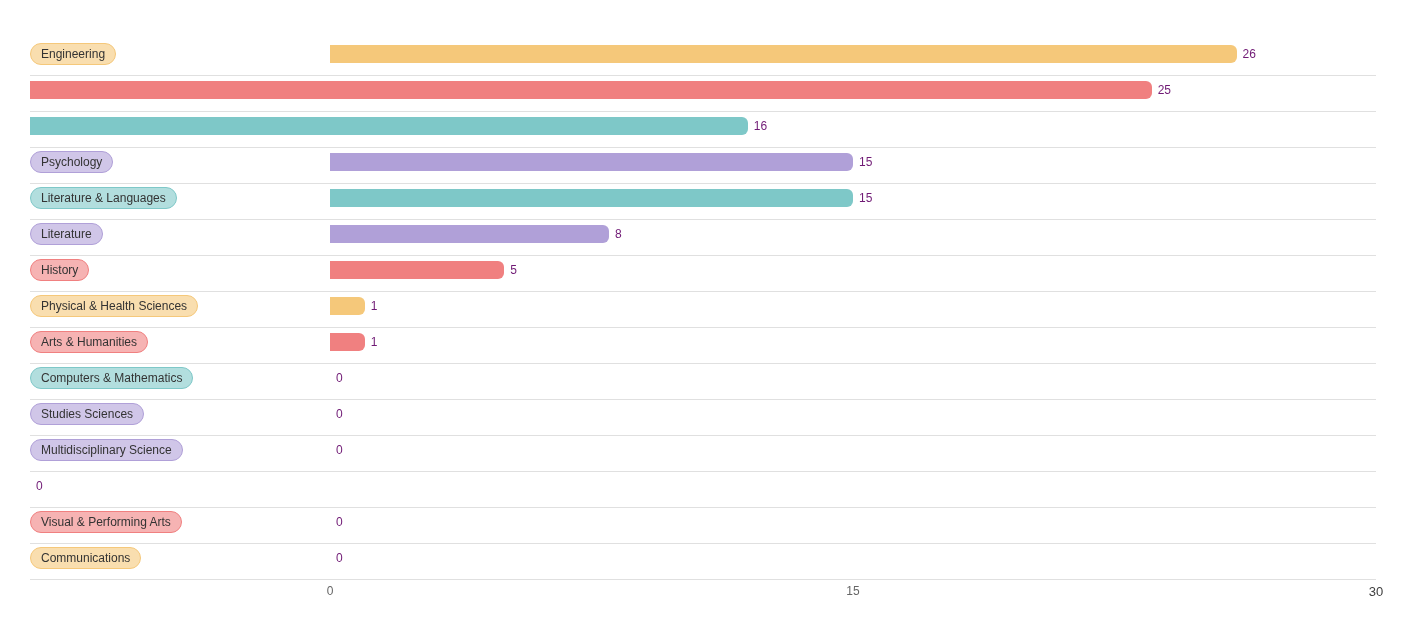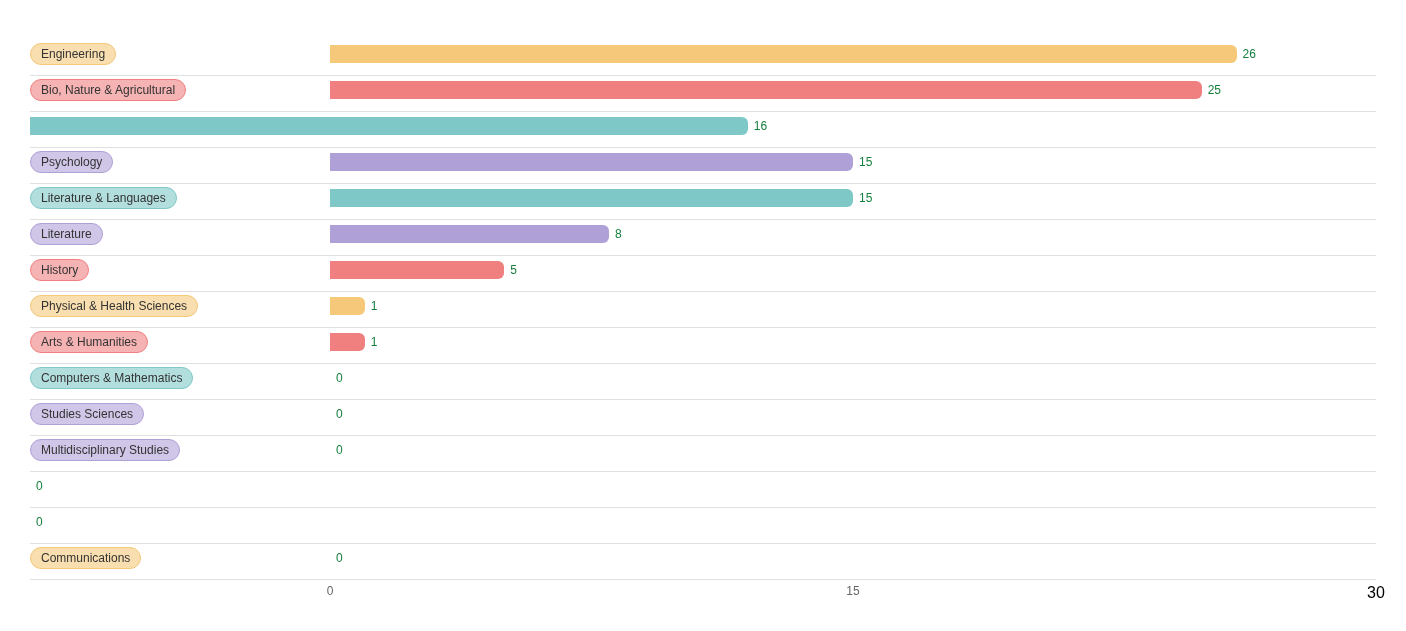--- a/index.html
+++ b/index.html
@@ -58,21 +58,21 @@
       align-items: center;
     }
     .bar-fill {
       height: 18px;
       border-radius: 0 6px 6px 0;
       position: relative;
     }
     .bar-value {
       margin-left: 6px;
       font-size: 12px;
-      color: #15803d;
+      color: #701a75;
       white-space: nowrap;
     }
     .x-tick {
       font-size: 12px;
       color: #666;
       text-align: center;
     }
   </style>
 </head>
 <body>
@@ -87,23 +87,20 @@
   <div class="bar-row">
         <div class="bar-label-container">
           <span class="label-pill" style="background-color: rgba(245, 200, 122, 0.6); border: 1.5px solid rgb(245, 200, 122);">Engineering</span>
         </div>
         <div class="bar-track">
           <div class="bar-fill" style="width: 86.6667%; background-color: rgb(245, 200, 122);"></div>
           <span class="bar-value">26</span>
         </div>
       </div>
       <div class="bar-row">
-        <div class="bar-label-container">
-          <span class="label-pill" style="background-color: rgba(240, 128, 128, 0.6); border: 1.5px solid rgb(240, 128, 128);">Bio, Nature &amp; Agricultural</span>
-        </div>
         <div class="bar-track">
           <div class="bar-fill" style="width: 83.3333%; background-color: rgb(240, 128, 128);"></div>
           <span class="bar-value">25</span>
         </div>
       </div>
       <div class="bar-row">
         <div class="bar-track">
           <div class="bar-fill" style="width: 53.3333%; background-color: rgb(126, 200, 200);"></div>
           <span class="bar-value">16</span>
         </div>
@@ -175,48 +172,51 @@
         <div class="bar-label-container">
           <span class="label-pill" style="background-color: rgba(176, 160, 216, 0.6); border: 1.5px solid rgb(176, 160, 216);">Studies Sciences</span>
         </div>
         <div class="bar-track">
           <div class="bar-fill" style="width: 0%; background-color: rgb(176, 160, 216);"></div>
           <span class="bar-value">0</span>
         </div>
       </div>
       <div class="bar-row">
         <div class="bar-label-container">
-          <span class="label-pill" style="background-color: rgba(176, 160, 216, 0.6); border: 1.5px solid rgb(176, 160, 216);">Multidisciplinary Studies</span>
+          <span class="label-pill" style="background-color: rgba(176, 160, 216, 0.6); border: 1.5px solid rgb(176, 160, 216);">Multidisciplinary Science</span>
         </div>
         <div class="bar-track">
           <div class="bar-fill" style="width: 0%; background-color: rgb(176, 160, 216);"></div>
           <span class="bar-value">0</span>
         </div>
       </div>
       <div class="bar-row">
         <div class="bar-track">
           <div class="bar-fill" style="width: 0%; background-color: rgb(126, 200, 200);"></div>
           <span class="bar-value">0</span>
         </div>
       </div>
       <div class="bar-row">
+        <div class="bar-label-container">
+          <span class="label-pill" style="background-color: rgba(240, 128, 128, 0.6); border: 1.5px solid rgb(240, 128, 128);">Visual &amp; Performing Arts</span>
+        </div>
         <div class="bar-track">
           <div class="bar-fill" style="width: 0%; background-color: rgb(240, 128, 128);"></div>
           <span class="bar-value">0</span>
         </div>
       </div>
       <div class="bar-row">
         <div class="bar-label-container">
           <span class="label-pill" style="background-color: rgba(245, 200, 122, 0.6); border: 1.5px solid rgb(245, 200, 122);">Communications</span>
         </div>
         <div class="bar-track">
           <div class="bar-fill" style="width: 0%; background-color: rgb(245, 200, 122);"></div>
           <span class="bar-value">0</span>
         </div>
       </div>
     </div>
 
   <div style="display: flex; margin-left: 300px; margin-top: 4px; position: relative; height: 20px; flex: 1 1 0%;" id="x-axis">
   <span class="x-tick" style="position: absolute; left: 0%; transform: translateX(-50%); font-size: 12px; color: rgb(102, 102, 102);">0</span>
       <span class="x-tick" style="position: absolute; left: 50%; transform: translateX(-50%); font-size: 12px; color: rgb(102, 102, 102);">15</span>
-      <span class="x-tick" style="position: absolute; left: 100%; transform: translateX(-50%); font-size: 16px; color: #000000;">30</span>
+      <span class="x-tick" style="position: absolute; left: 100%; transform: translateX(-50%); font-size: 13px; color: #404040;">30</span>
     </div>
 </div>
 
 </body></html>

